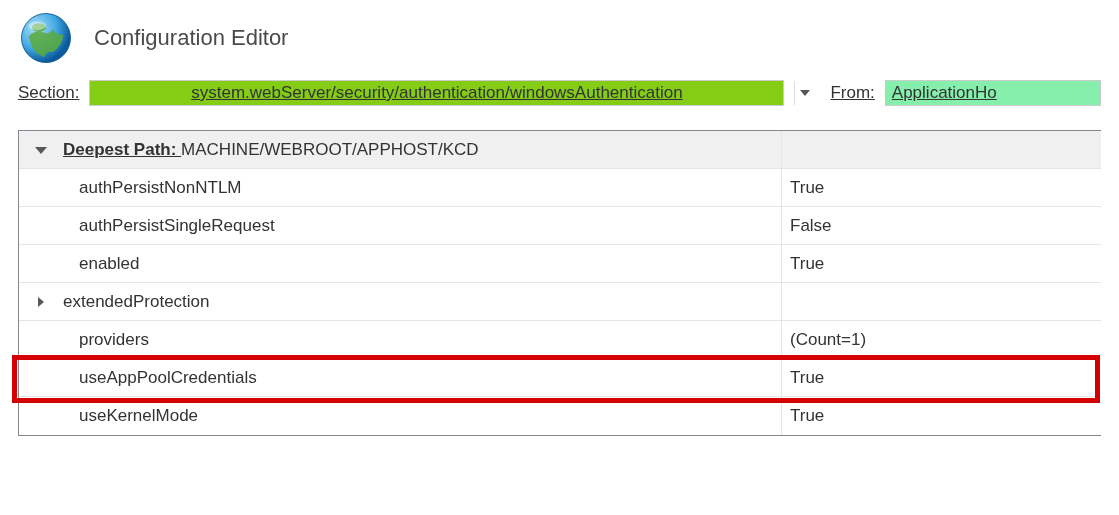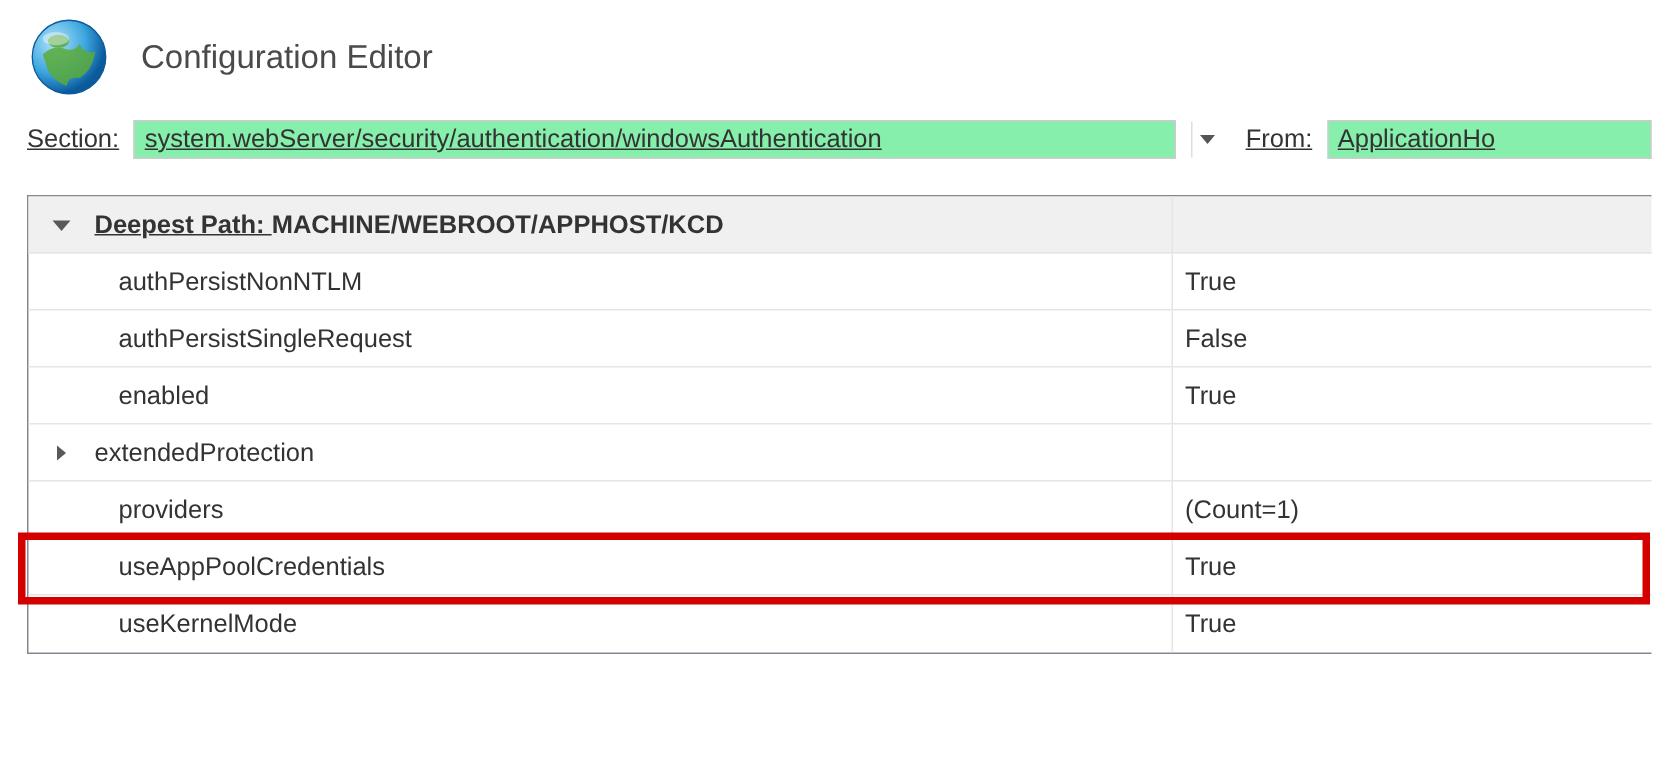--- a/index.html
+++ b/index.html
@@ -39,22 +39,23 @@
     .toolbar-label {
       color: #333;
     }
     .section-input {
       flex: 0 0 auto;
       width: 695px;
       border: 1px solid #ccc;
       padding: 2px 6px;
       font-family: inherit;
       font-size: 17px;
-      background: #86efac;
+      background: #84cc16;
       color: #333;
+      text-align: center;
     }
     .dropdown-arrow {
       width: 20px;
       height: 24px;
       display: flex;
       align-items: center;
       justify-content: center;
       border-left: 1px solid #ddd;
       cursor: pointer;
     }
@@ -116,21 +117,21 @@
       height: 100%;
       display: flex;
       align-items: center;
       padding-left: 8px;
     }
     .header-row {
       background: #f0f0f0;
     }
     .header-row .name-col { font-weight: 400; }
     .header-row .hdr-prefix { font-weight: 700; text-decoration: underline; }
-    .header-row .hdr-path { font-weight: 700; }
+    .header-row .hdr-path { font-weight: 400; }
     .child-row .name-col { padding-left: 16px; }
     .highlight-box {
       position: absolute;
       border: 5px solid #d40000;
       pointer-events: none;
     }
     .grid-wrapper { position: relative; }
   </style>
 </head>
 <body>

